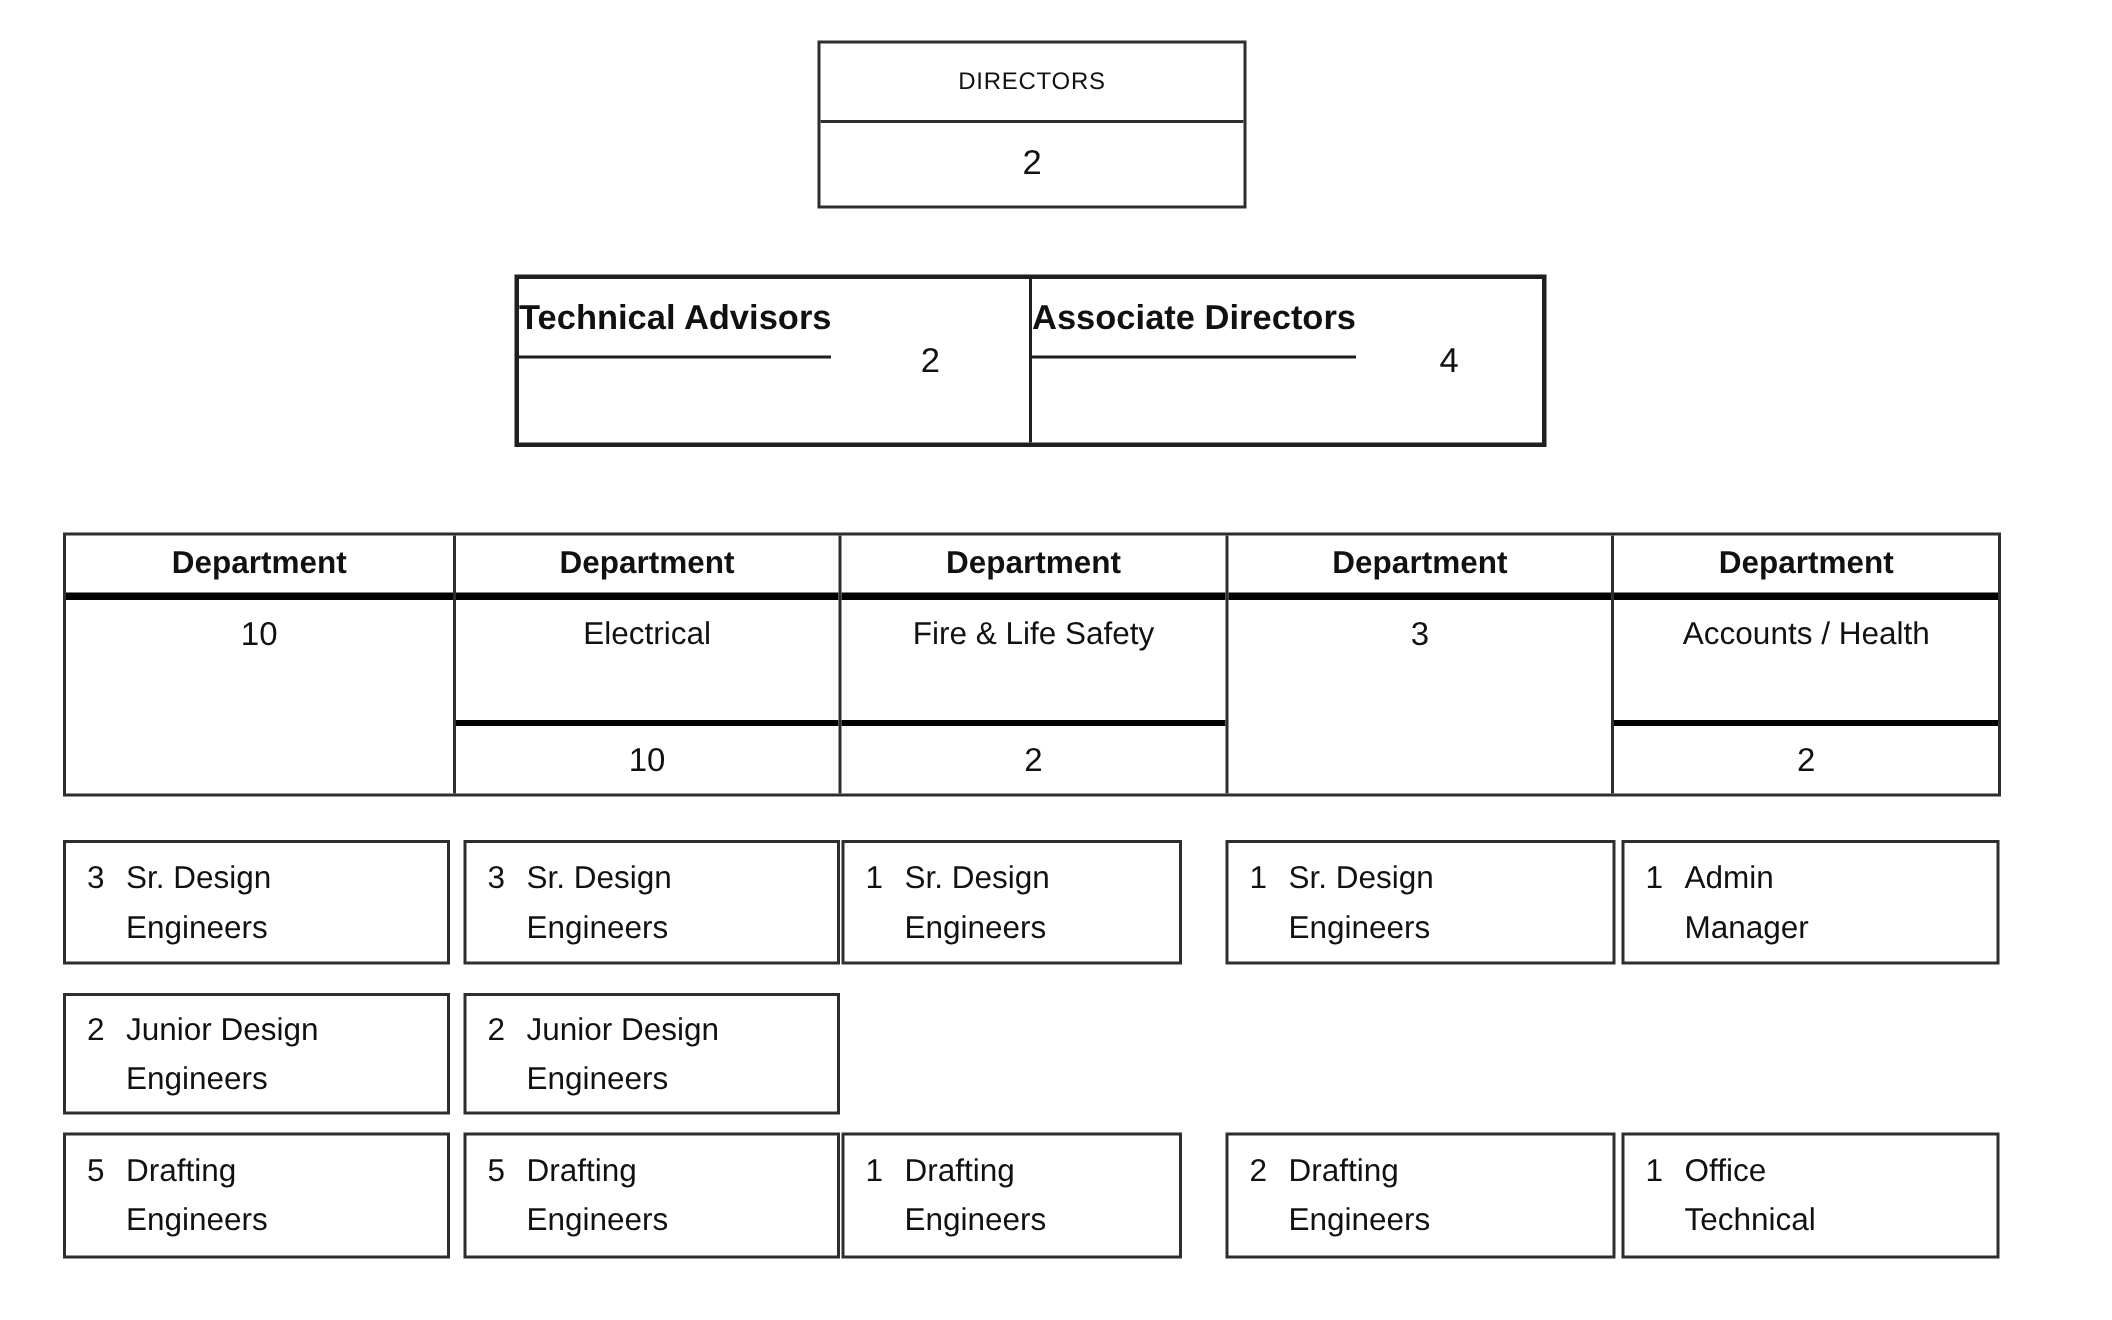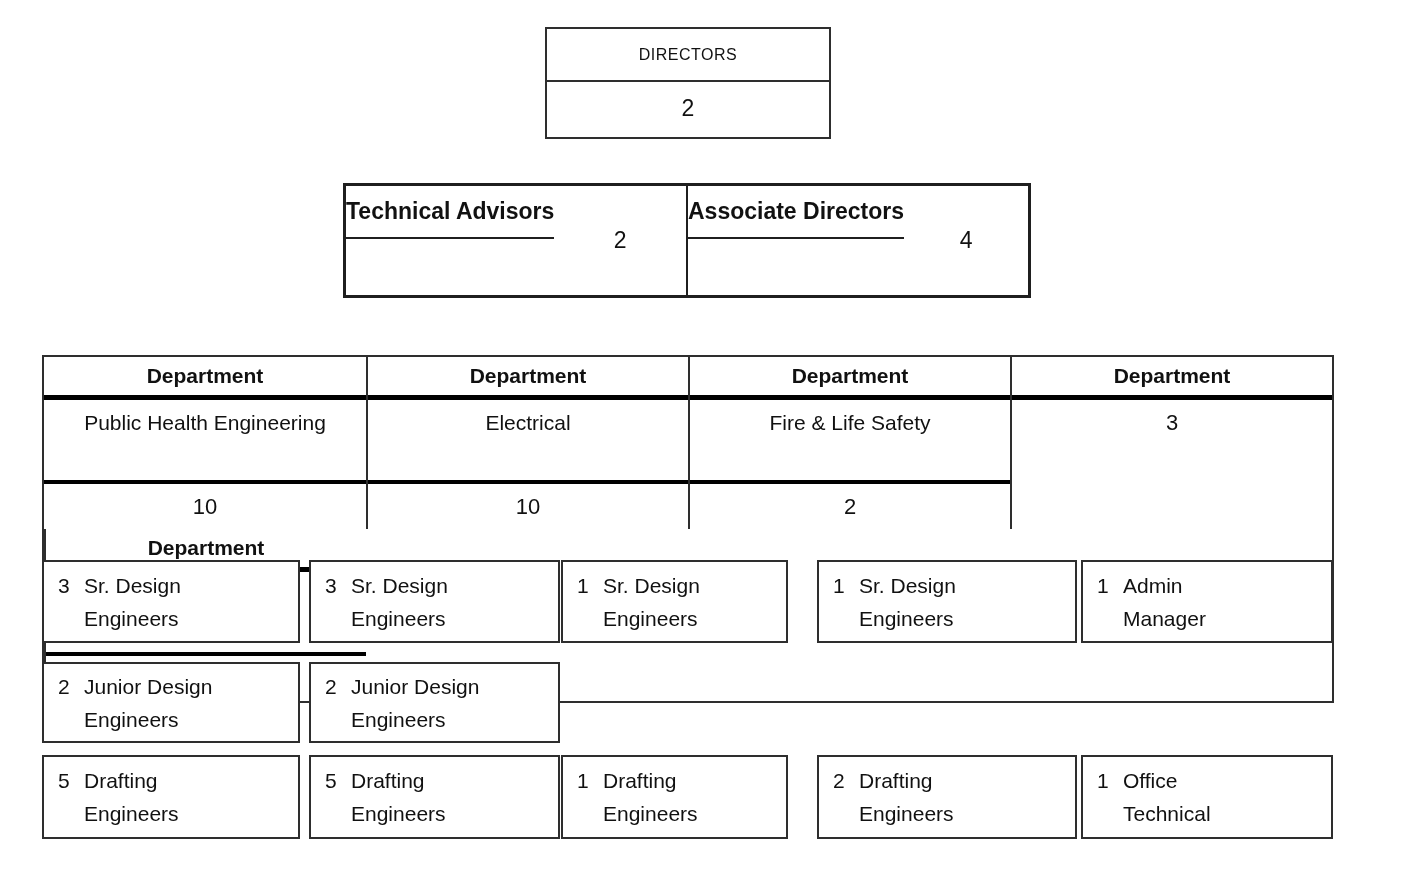--- a/index.html
+++ b/index.html
@@ -18,21 +18,21 @@
 
   
   .leadership { left:343px; top:183px; width:688px; height:115px; border:3px solid #1f1f1f; background:#fff; display:flex; }
   .lead-col { flex:1; display:flex; }
   .lead-col.second { border-left:2px solid #1f1f1f; }
   .lead-hdr { height:53px; border-bottom:2px solid #1f1f1f; font-weight:bold; font-size:23px; }
   .lead-val { flex:1; font-size:23px; }
 
   
   .departments { left:42px; top:355px; width:1292px; border:2px solid #2e2e2e; background:#fff;
-                 display:grid; grid-template-columns:repeat(4,1fr); }
+                 display:grid; grid-template-columns:repeat(5,1fr); }
   .dept-cell { border-left:2px solid #2e2e2e; }
   .dept-cell.first { border-left:none; }
   .dept-hdr { height:43px; border-bottom:5px solid #000; font-weight:bold; font-size:21px; }
   .dept-name { height:84px; border-bottom:4px solid #000; padding-top:7px; text-align:center;
                font-size:21px; line-height:32px; }
   .dept-count { height:45px; font-size:22px; }
 
   
   .staff { position:absolute; border:2px solid #2e2e2e; background:#fff;
            display:flex; align-items:center; font-size:21px; line-height:33px; }
@@ -65,21 +65,20 @@
     </div>
     <div class="lead-col second">
       <div class="lead-hdr center">Associate Directors</div>
       <div class="lead-val center">4</div>
     </div>
   </div>
 
   <div class="abs departments">
     <div class="dept-cell first">
       <div class="dept-hdr center">Department</div>
-      <div class="dept-name">Public Health Engineering</div>
       <div class="dept-count center">10</div>
     </div>
     <div class="dept-cell">
       <div class="dept-hdr center">Department</div>
       <div class="dept-name">Electrical</div>
       <div class="dept-count center">10</div>
     </div>
     <div class="dept-cell">
       <div class="dept-hdr center">Department</div>
       <div class="dept-name">Fire &amp; Life Safety</div>

